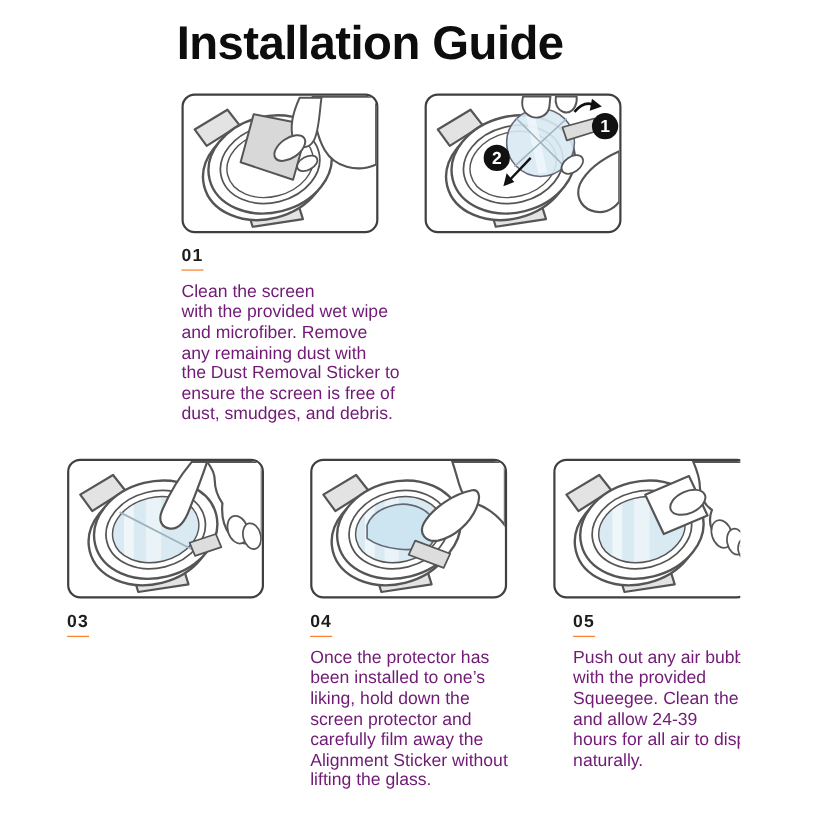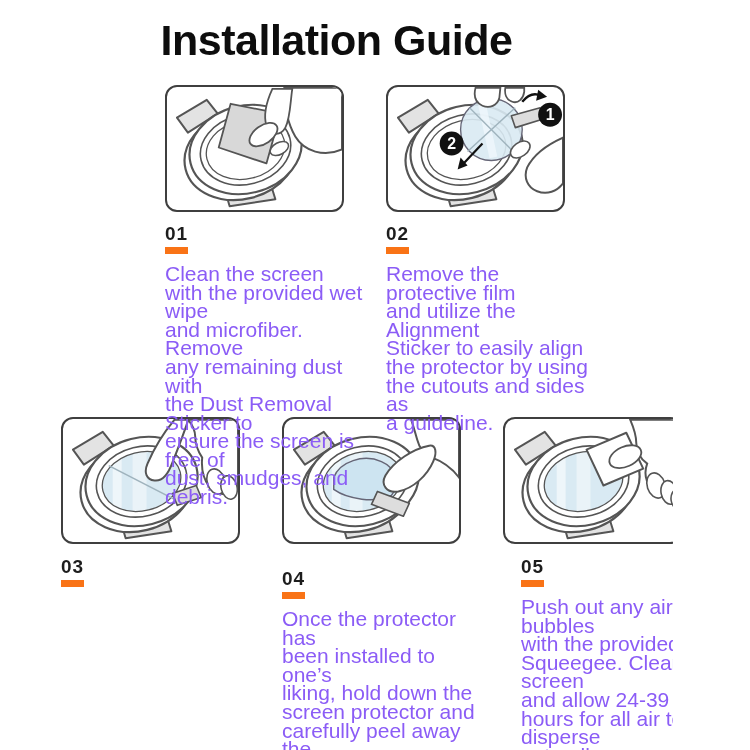--- a/index.html
+++ b/index.html
@@ -12,25 +12,25 @@
   .fig svg{display:block;width:100%;height:100%;}
   .f1{left:165px;top:85px;}
   .f2{left:386px;top:85px;}
   .f3{left:61px;top:417px;}
   .f4{left:282px;top:417px;}
   .f5{left:503px;top:417px;}
   .step{position:absolute;}
   .s1{left:165px;top:224px;width:208px;}
   .s2{left:386px;top:224px;width:208px;}
   .s3{left:61px;top:557px;width:212px;}
-  .s4{left:282px;top:557px;width:208px;margin-top:12px;}
+  .s4{left:282px;top:557px;width:208px;}
   .s5{left:503px;top:557px;width:214px;margin-left:18px;}
-  .num{display:inline-block;font-size:19px;font-weight:bold;color:#1d1d1d;letter-spacing:1px;
-       border-bottom:7px solid #f97316;padding-bottom:3px;line-height:1.05;}
-  .txt{margin:11px 0 0 0;font-size:21px;line-height:18.6px;white-space:pre-line;color:#8b5cf6;}
+  .num{display:inline-block;font-size:16px;font-weight:bold;color:#1d1d1d;letter-spacing:1px;
+       border-bottom:1px solid #f97316;padding-bottom:3px;line-height:1.05;}
+  .txt{margin:11px 0 0 0;font-size:16px;line-height:18.6px;white-space:pre-line;color:#701a75;}
   .defs{position:absolute;width:0;height:0;}
 </style>
 </head>
 <body>
 
 <div class="page">
 
   <h1 class="title">Installation Guide</h1>
 
   <svg class="defs" aria-hidden="true">
@@ -166,41 +166,32 @@
     <span class="num">01</span>
     <p class="txt">Clean the screen
 with the provided wet wipe
 and microfiber. Remove
 any remaining dust with
 the Dust Removal Sticker to
 ensure the screen is free of
 dust, smudges, and debris.</p>
   </div>
 
-  <div class="step s2">
-    <span class="num">02</span>
-    <p class="txt">Remove the protective film
-and utilize the Alignment
-Sticker to easily align
-the protector by using
-the cutouts and sides as
-a guideline.</p>
-  </div>
 
   <div class="step s3">
     <span class="num">03</span>
   </div>
 
   <div class="step s4">
     <span class="num">04</span>
     <p class="txt">Once the protector has
 been installed to one’s
 liking, hold down the
 screen protector and
-carefully peel away the
+carefully film away the
 Alignment Sticker without
 lifting the glass.</p>
   </div>
 
   <div class="step s5">
     <span class="num">05</span>
     <p class="txt">Push out any air bubbles
 with the provided
 Squeegee. Clean the screen
 and allow 24-39

